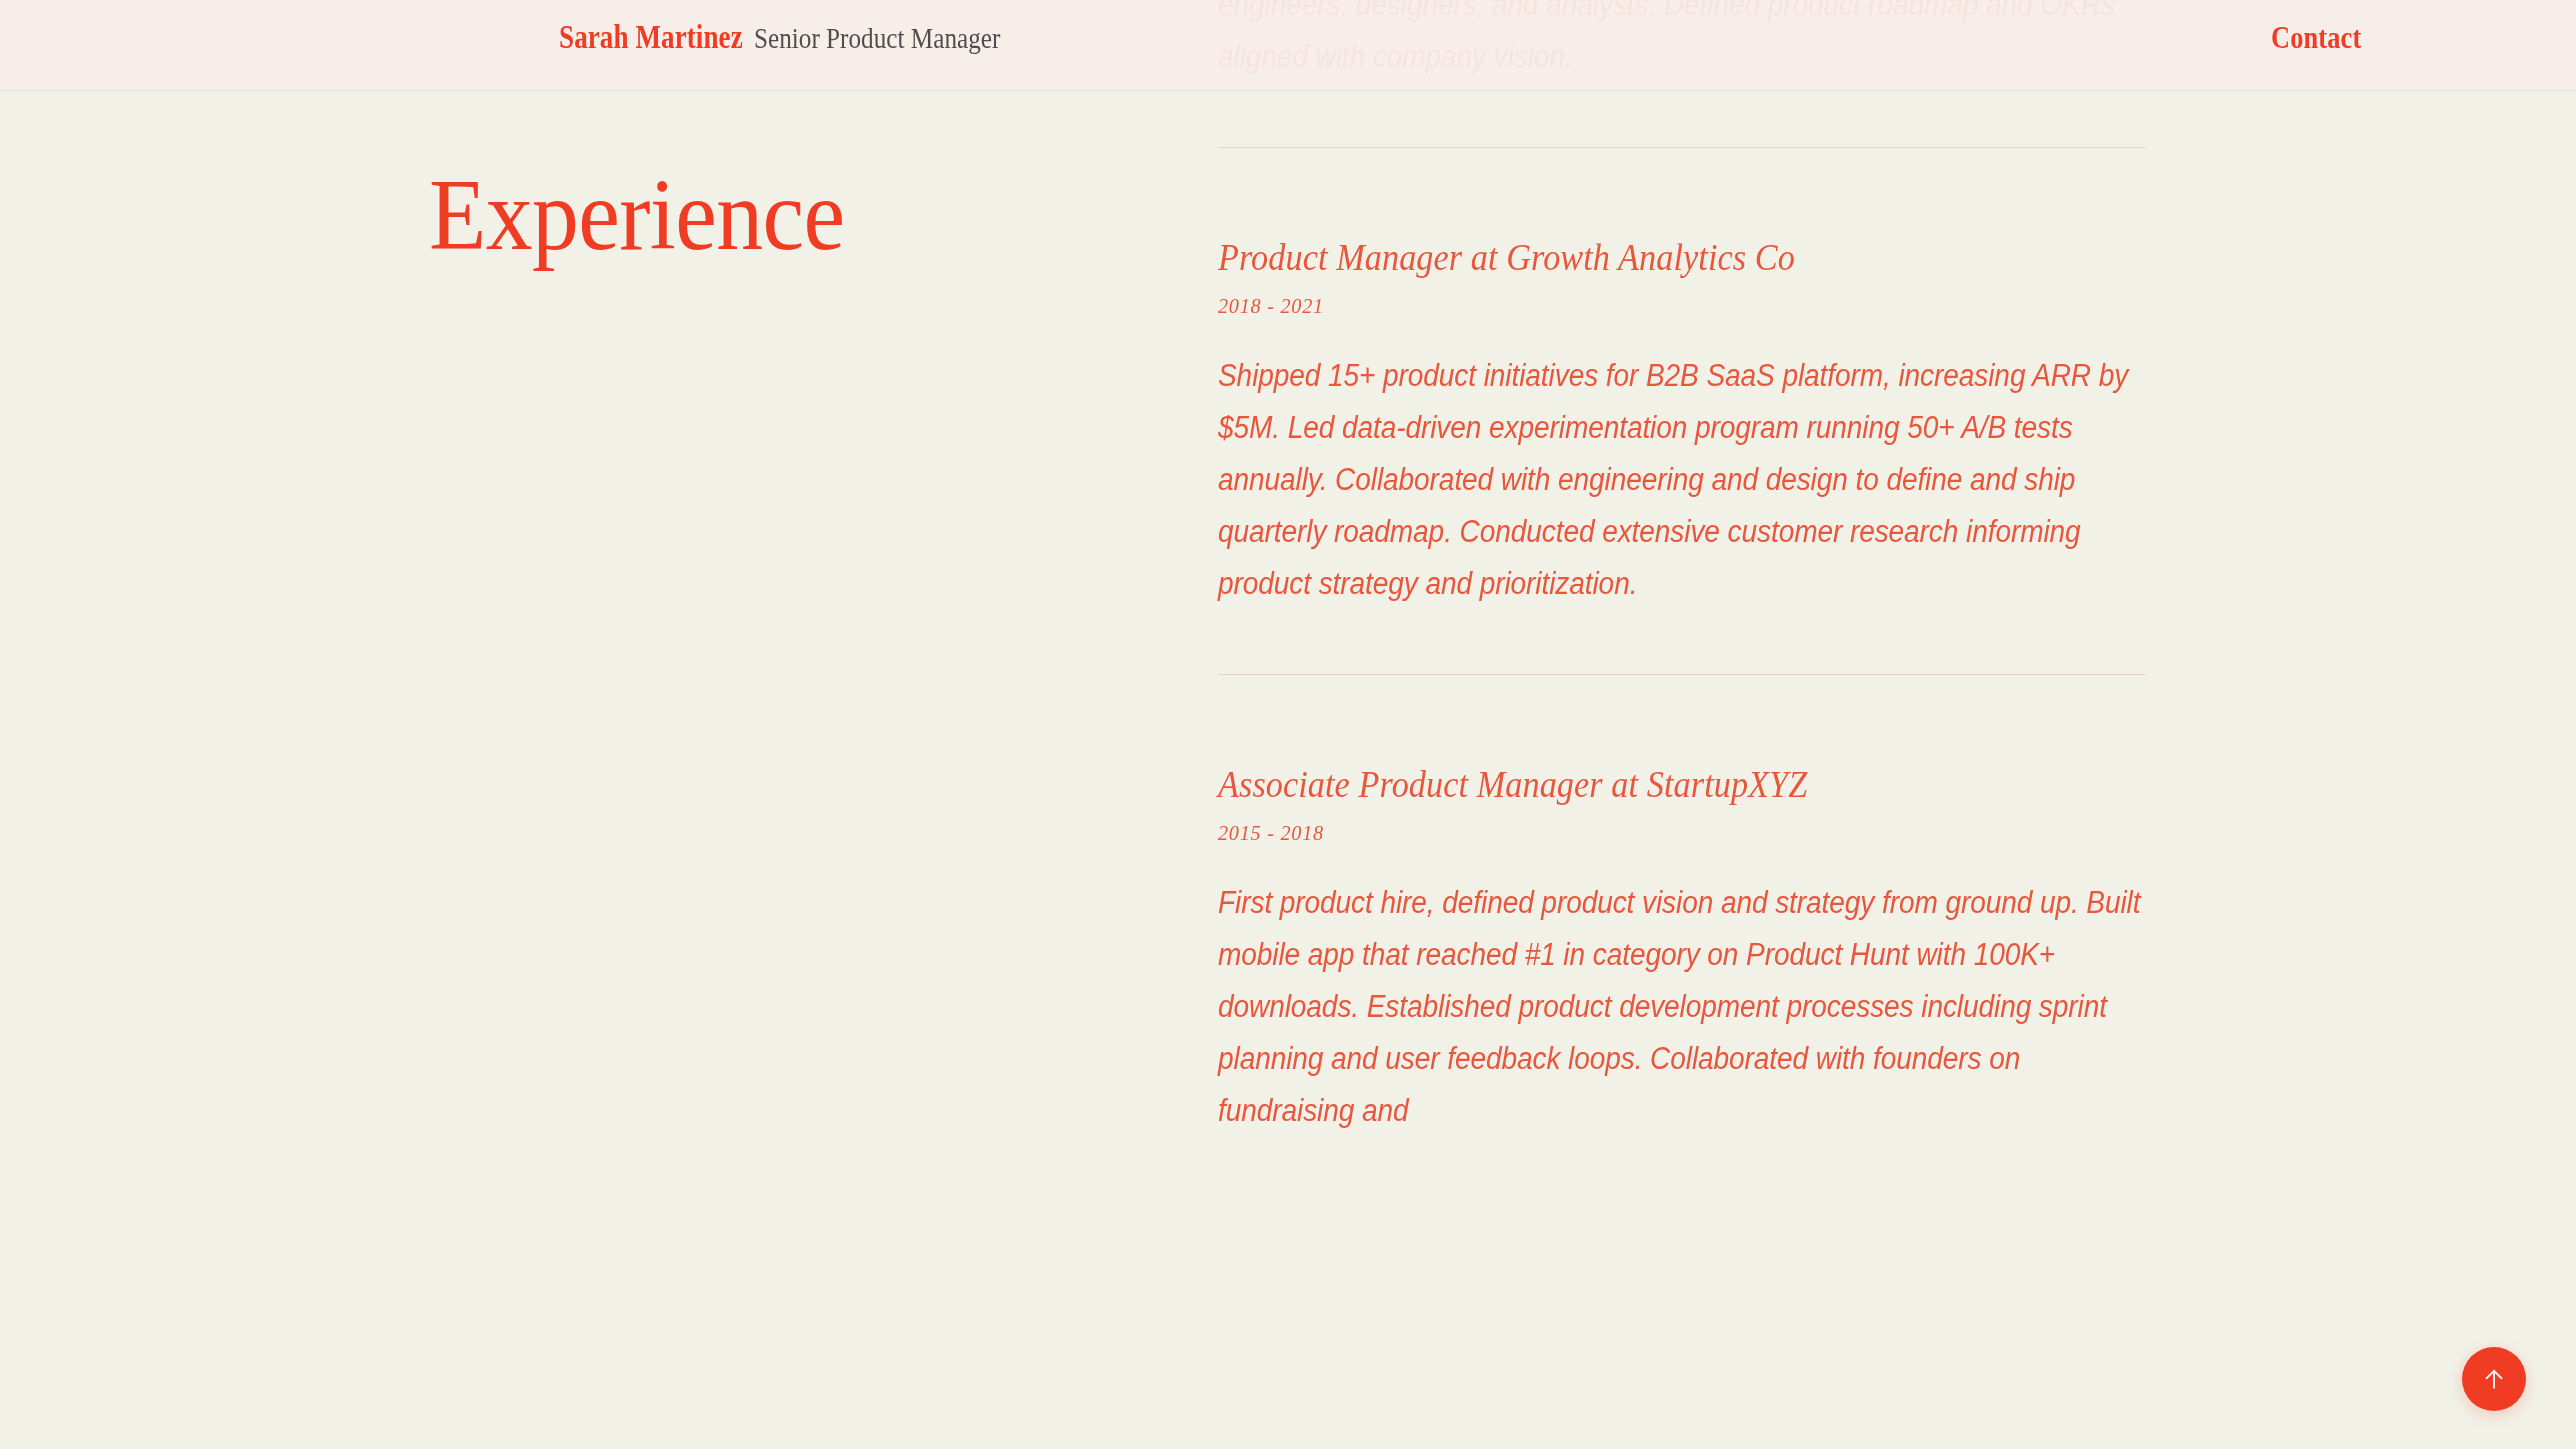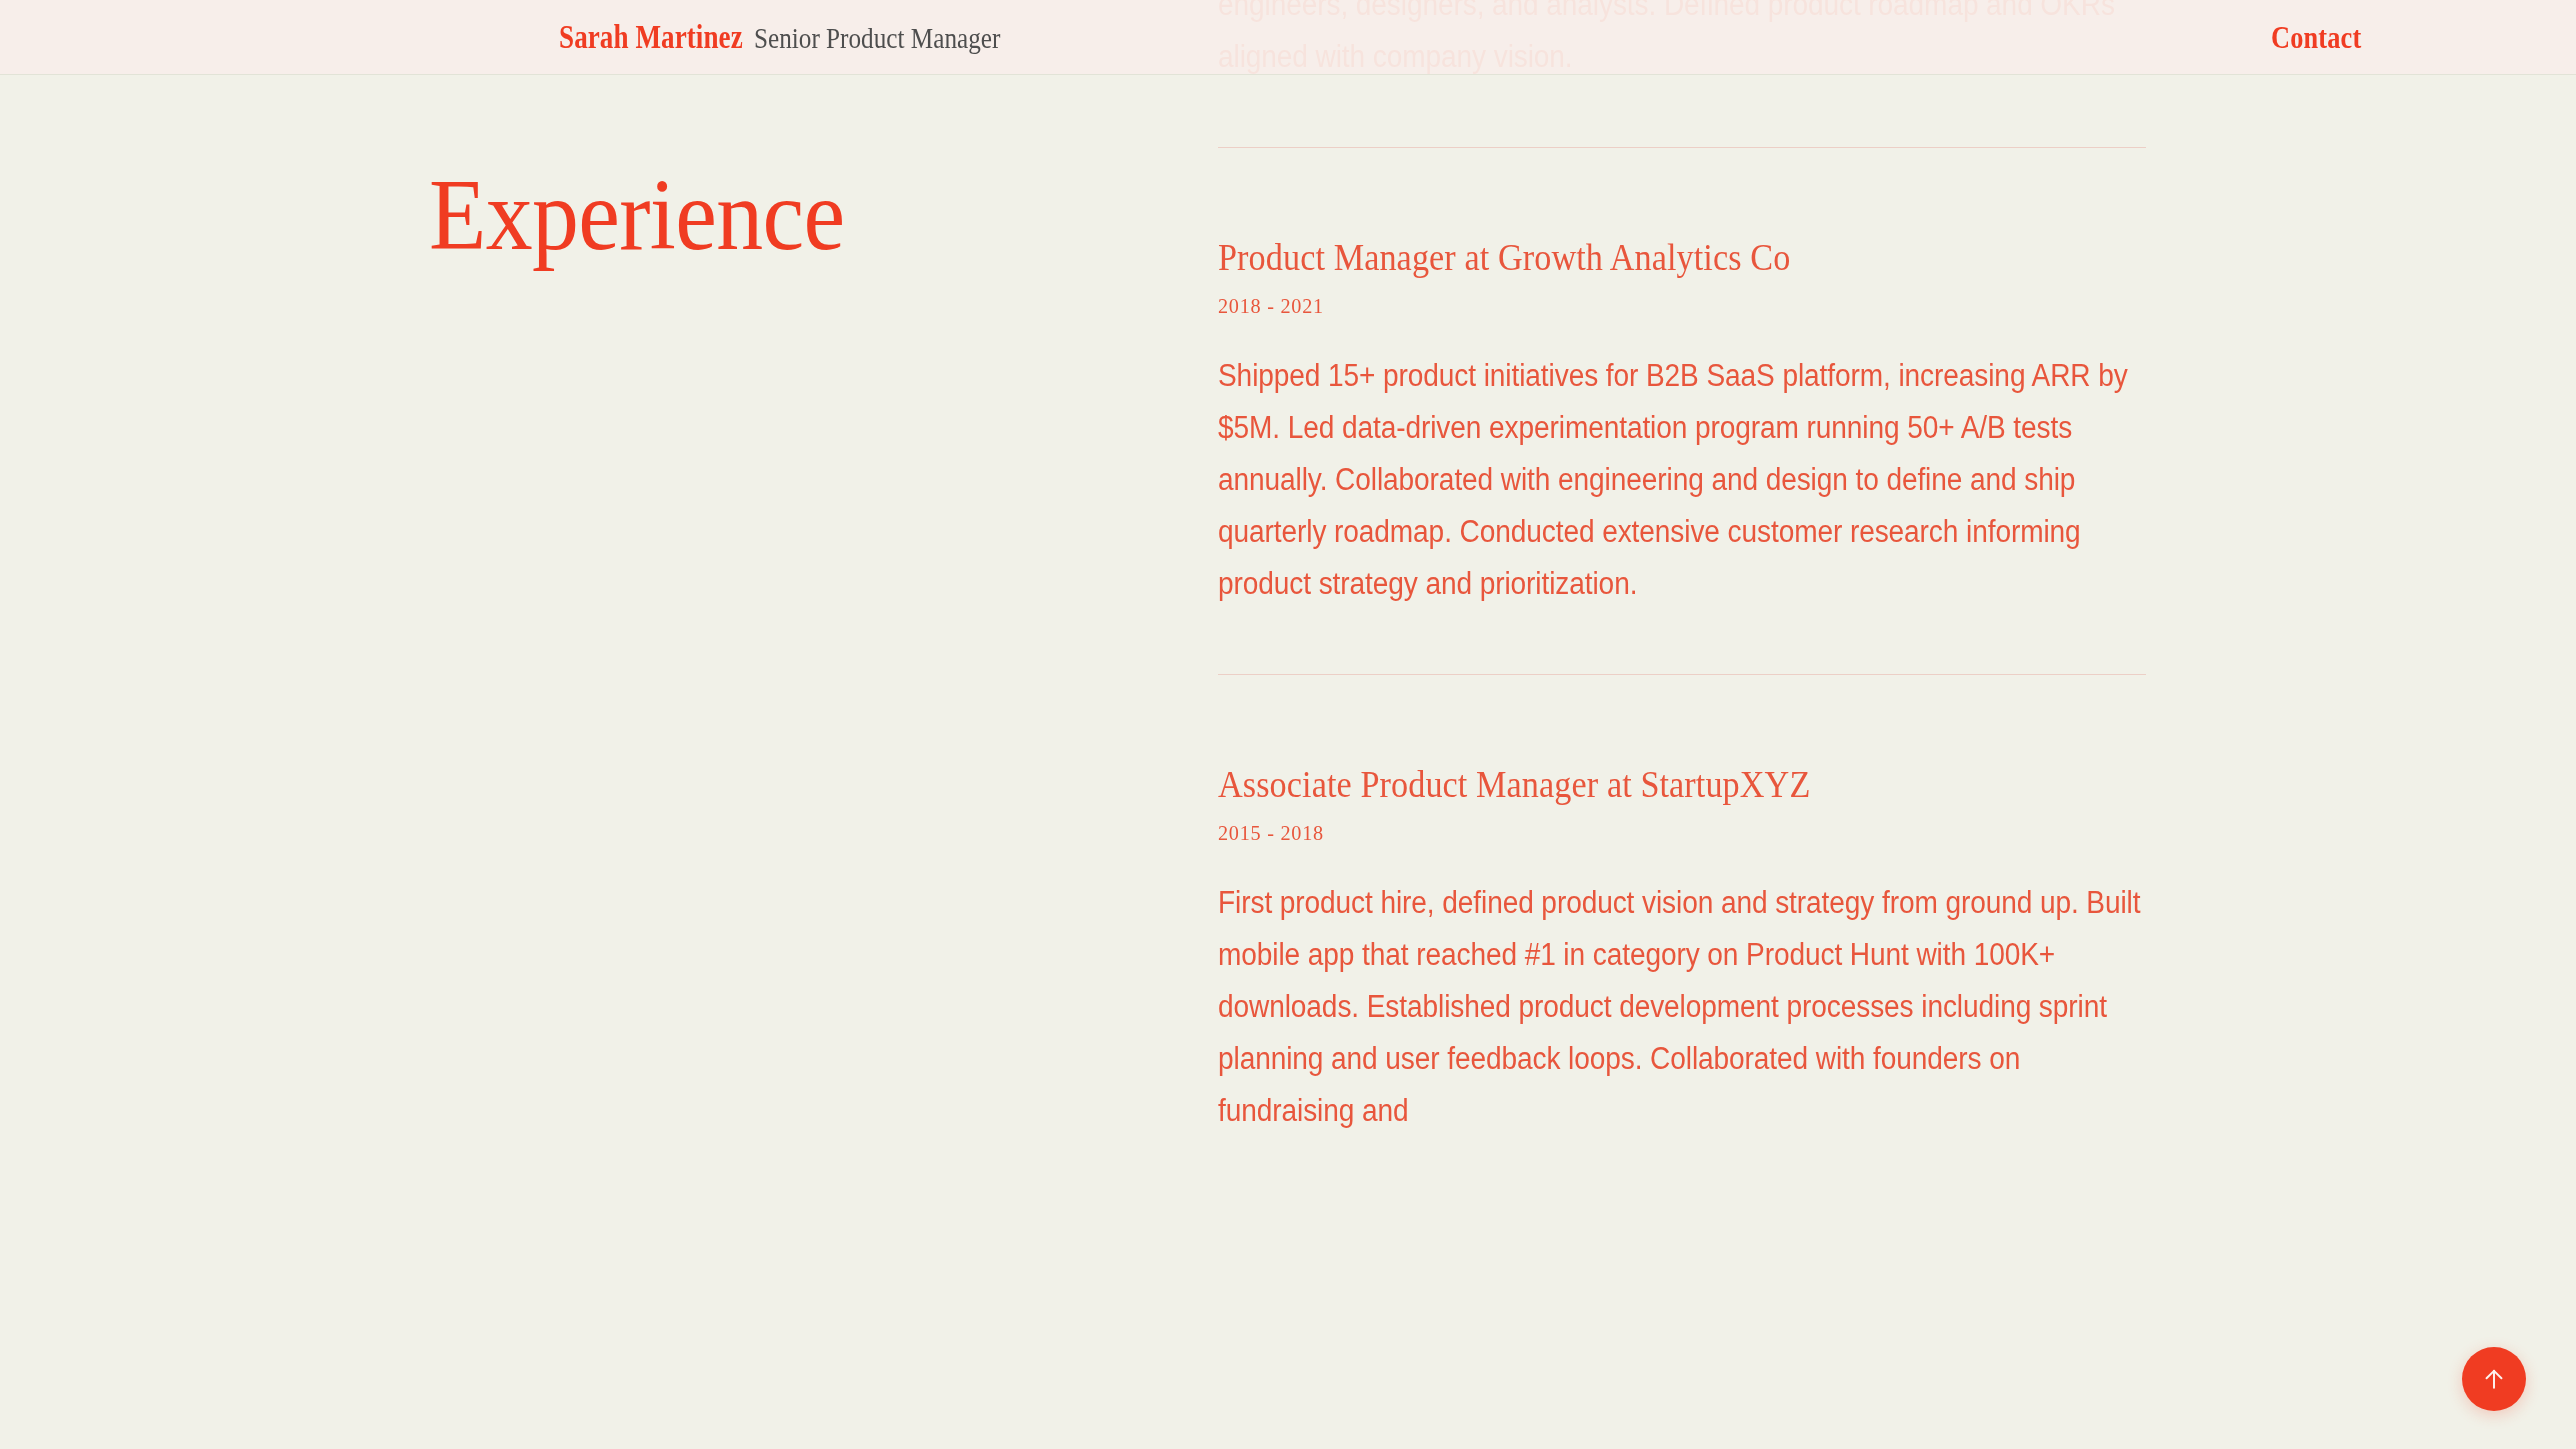--- a/index.html
+++ b/index.html
@@ -30,21 +30,21 @@
     width:2576px;
     height:1449px;
     background:var(--bg);
   }
 
   
   .site-header{
     position:absolute;
     top:0; left:0;
     width:2576px;
-    height:75px;
+    height:91px;
     background:rgba(248,238,233,0.93);
     border-bottom:0.7px solid #e2e3d7;
     z-index:50;
     display:flex;
     align-items:center;
     text-decoration:underline;
   }
   .brand-block{
     position:absolute;
     left:559px;
@@ -117,20 +117,21 @@
   
   .experience-col{
     position:absolute;
     left:1218px;
     top:-54px;
     width:928px;
   }
 
   .job{
     padding:0;
+    font-style:italic;
   }
   .job-overflow{
     padding-top:0;
   }
 
   .job-title{
     font-family:"Liberation Serif", serif;
     font-weight:400;
     font-size:38px;
     line-height:1.18;

